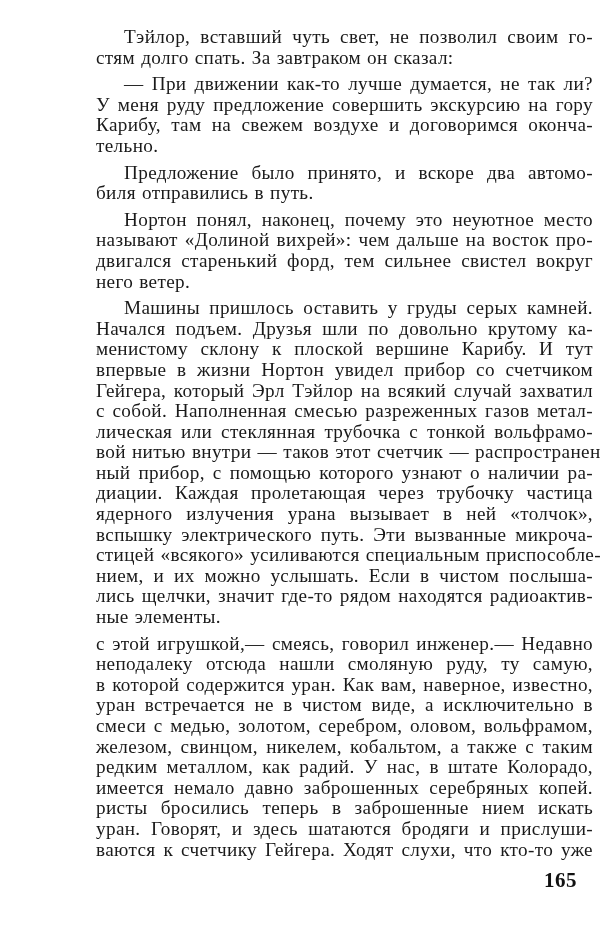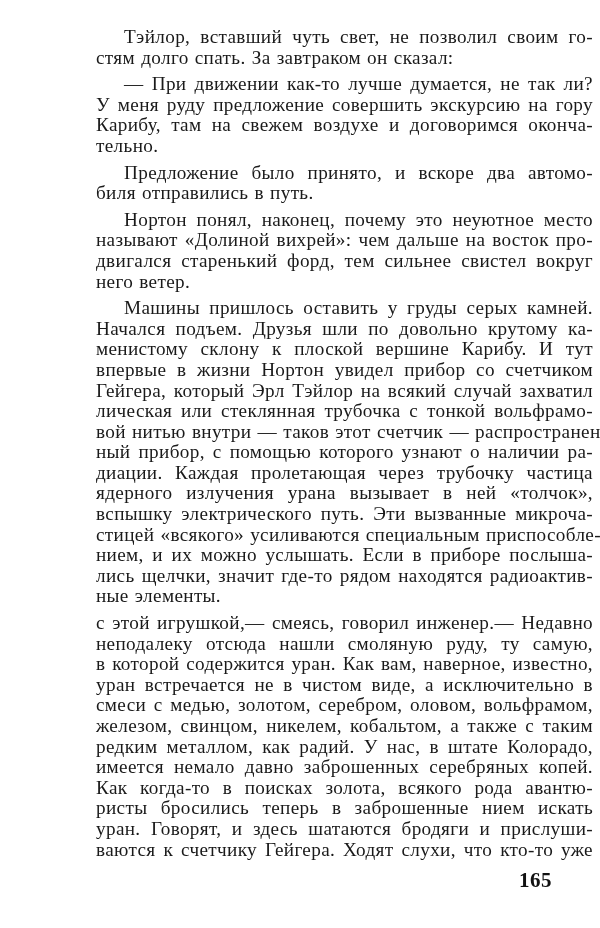--- a/index.html
+++ b/index.html
@@ -40,21 +40,21 @@
     }
     .line.last {
       text-align-last: left;
     }
     .line.first {
       padding-left: 28px;
     }
     .para { text-indent: 0; }
     .page-number {
       position: absolute;
-      left: 519px;
+      left: 544px;
       top: 868px;
       font-size: 21px;
       font-weight: bold;
       letter-spacing: 0.5px;
       color: #111;
     }
   </style>
 </head>
 <body>
 
@@ -83,42 +83,42 @@
     <span class="line">двигался старенький форд, тем сильнее свистел вокруг</span>
     <span class="line last">него ветер.</span>
   </div>
 
   <div class="para">
     <span class="line first">Машины пришлось оставить у груды серых камней.</span>
     <span class="line">Начался подъем. Друзья шли по довольно крутому ка-</span>
     <span class="line">менистому склону к плоской вершине Карибу. И тут</span>
     <span class="line">впервые в жизни Нортон увидел прибор со счетчиком</span>
     <span class="line">Гейгера, который Эрл Тэйлор на всякий случай захватил</span>
+    <span class="line">с собой. Наполненная смесью разреженных газов метал-</span>
     <span class="line">лическая или стеклянная трубочка с тонкой вольфрамо-</span>
     <span class="line">вой нитью внутри — таков этот счетчик — распространен-</span>
     <span class="line">ный прибор, с помощью которого узнают о наличии ра-</span>
     <span class="line">диации. Каждая пролетающая через трубочку частица</span>
     <span class="line">ядерного излучения урана вызывает в ней «толчок»,</span>
     <span class="line">вспышку электрического путь. Эти вызванные микроча-</span>
     <span class="line">стицей «всякого» усиливаются специальным приспособле-</span>
-    <span class="line">нием, и их можно услышать. Если в приборе послыша-</span>
+    <span class="line">нием, и их можно услышать. Если в чистом послыша-</span>
     <span class="line">лись щелчки, значит где-то рядом находятся радиоактив-</span>
     <span class="line last">ные элементы.</span>
   </div>
 
   <div class="para">
     <span class="line">с этой игрушкой,— смеясь, говорил инженер.— Недавно</span>
     <span class="line">неподалеку отсюда нашли смоляную руду, ту самую,</span>
     <span class="line">в которой содержится уран. Как вам, наверное, известно,</span>
     <span class="line">уран встречается не в чистом виде, а исключительно в</span>
     <span class="line">смеси с медью, золотом, серебром, оловом, вольфрамом,</span>
     <span class="line">железом, свинцом, никелем, кобальтом, а также с таким</span>
     <span class="line">редким металлом, как радий. У нас, в штате Колорадо,</span>
     <span class="line">имеется немало давно заброшенных серебряных копей.</span>
-    <span class="line">Как когда-то в поисках золота, всякого рода авантю-</span>
     <span class="line">ристы бросились теперь в заброшенные нием искать</span>
     <span class="line">уран. Говорят, и здесь шатаются бродяги и прислуши-</span>
     <span class="line">ваются к счетчику Гейгера. Ходят слухи, что кто-то уже</span>
   </div>
 
 </div>
 
 <div class="page-number">165</div>
 
 </body></html>

